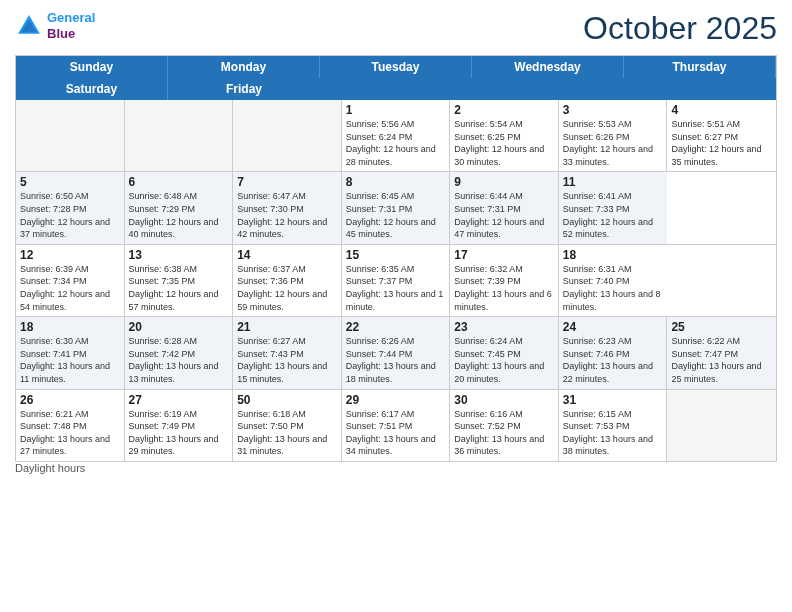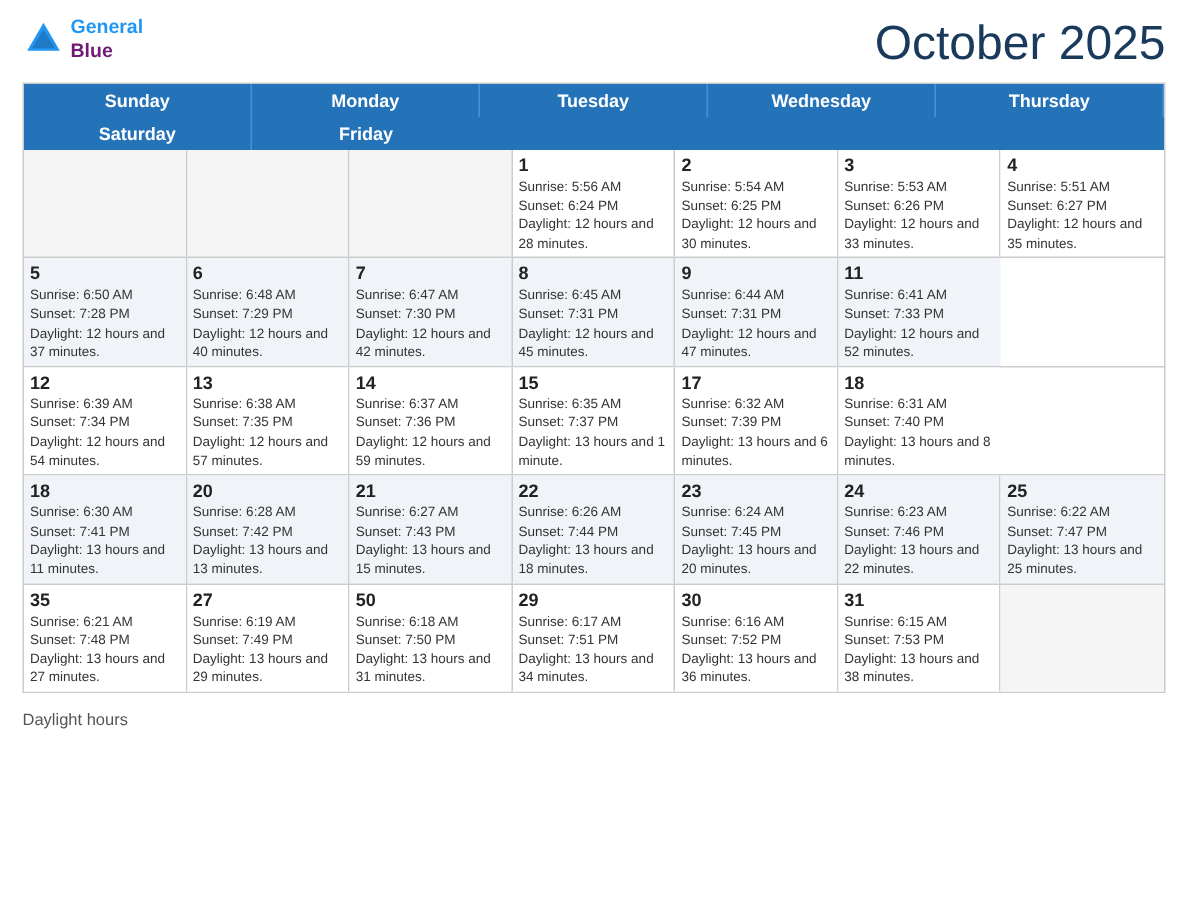--- a/index.html
+++ b/index.html
@@ -103,21 +103,21 @@
       color: #222;
       display: block;
       margin-bottom: 1px;
     }
     .day-info {
       font-size: 9px;
       color: #333;
       line-height: 1.4;
     }
     .footer {
-      margin-top: 12px;
+      margin-top: 0;
       font-size: 11px;
       color: #555;
     }
   </style>
 </head>
 <body>
 
 <div class="page">
   <div class="header">
     <div class="logo">
@@ -313,21 +313,21 @@
           <div class="day-cell alt">
             <span class="day-num">25</span>
             <div class="day-info">Sunrise: 6:22 AM
 Sunset: 7:47 PM
 Daylight: 13 hours
 and 25 minutes.</div>
           </div>
         </div>
         <div class="week-row">
           <div class="day-cell">
-            <span class="day-num">35</span>
+            <span class="day-num">26</span>
             <div class="day-info">Sunrise: 6:21 AM
 Sunset: 7:48 PM
 Daylight: 13 hours
 and 27 minutes.</div>
           </div>
           <div class="day-cell">
             <span class="day-num">27</span>
             <div class="day-info">Sunrise: 6:19 AM
 Sunset: 7:49 PM
 Daylight: 13 hours

